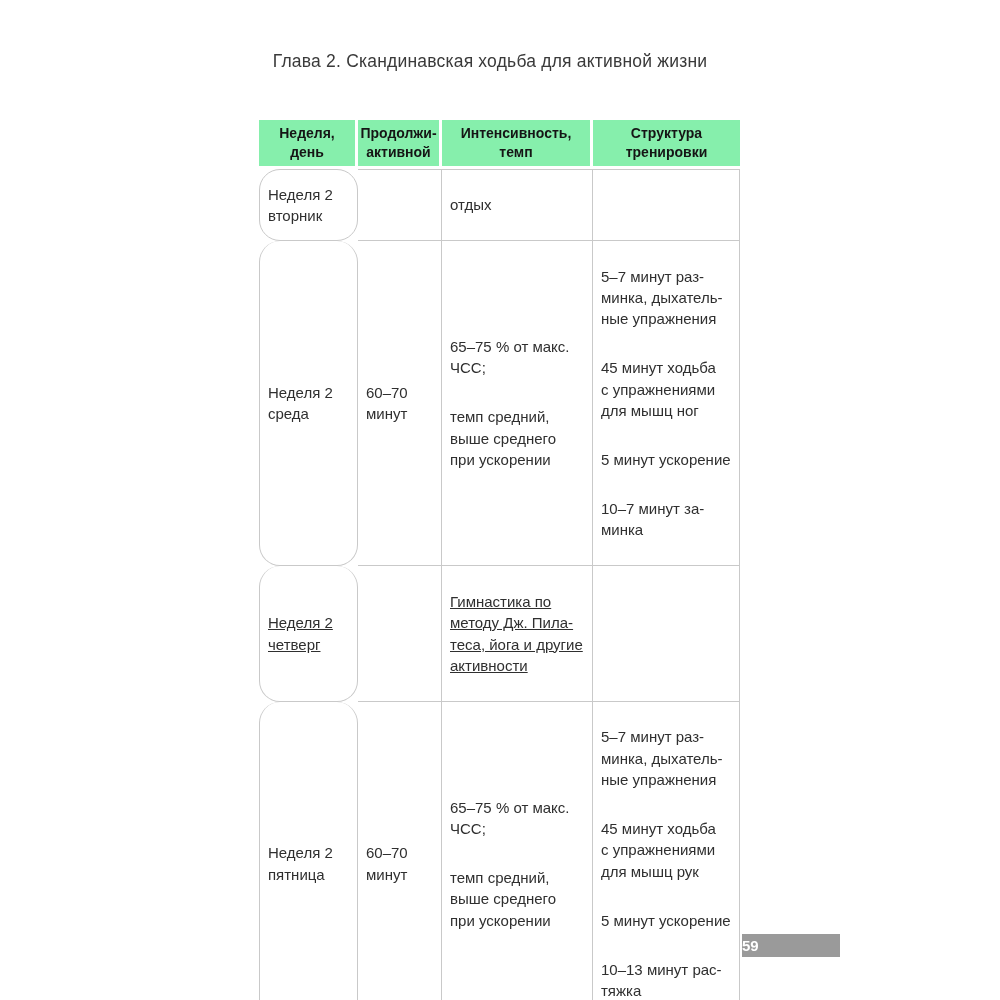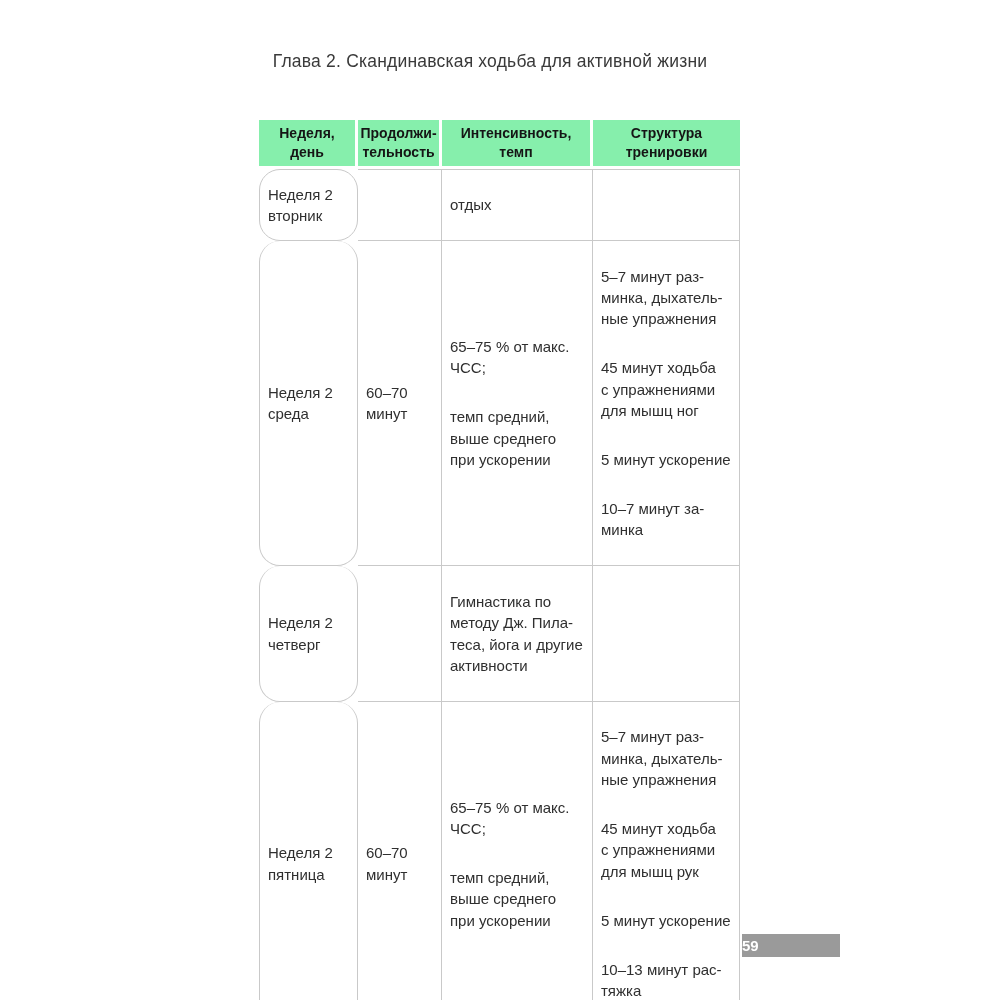--- a/index.html
+++ b/index.html
@@ -73,21 +73,21 @@
     border-top: 1px solid #c9c9c9;
   }
   table.schedule td p {
     margin: 0;
   }
   table.schedule td p + p {
     margin-top: 6px;
   }
   .row-tue  td { height: 57px; }
   .row-wed  td { height: 208px; }
-  .row-thu  td { height: 88px; }
+  .row-thu  td { height: 88px; text-decoration: underline; }
   .row-fri  td { height: 209px; }
   .page-number {
     position: absolute;
     left: 742px;
     top: 934px;
     width: 98px;
     height: 23px;
     background: #9a9a9a;
     color: #ffffff;
     font-size: 15px;
@@ -107,21 +107,21 @@
     <colgroup>
       <col style="width:99px">
       <col style="width:84px">
       <col style="width:151px">
       <col style="width:147px">
     </colgroup>
     <thead>
       <tr>
         <th>Неделя, день</th>
         <th>Продолжи-
-тельность</th>
+активной</th>
         <th>Интенсивность,
 темп</th>
         <th>Структура
 тренировки</th>
       </tr>
     </thead>
     <tbody>
       <tr class="row-tue">
         <td>Неделя 2
 вторник</td>

